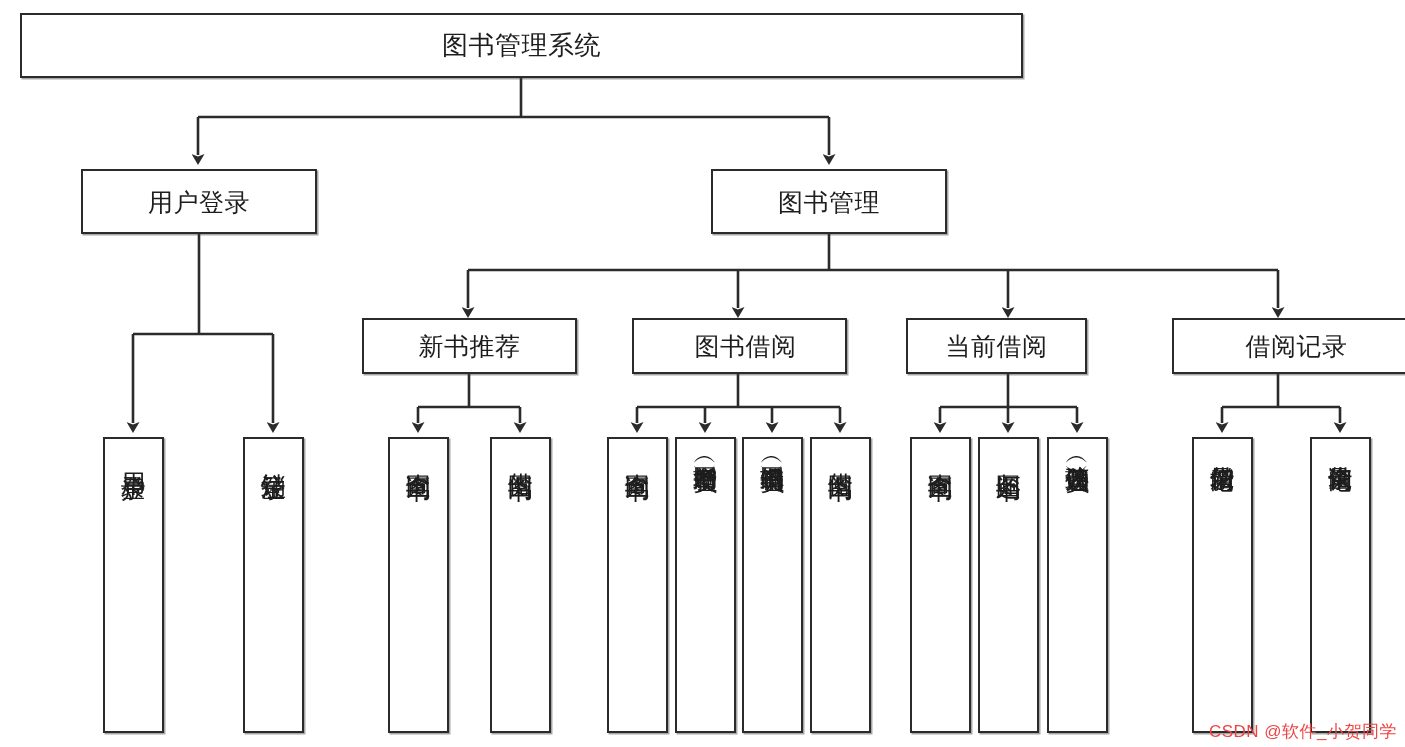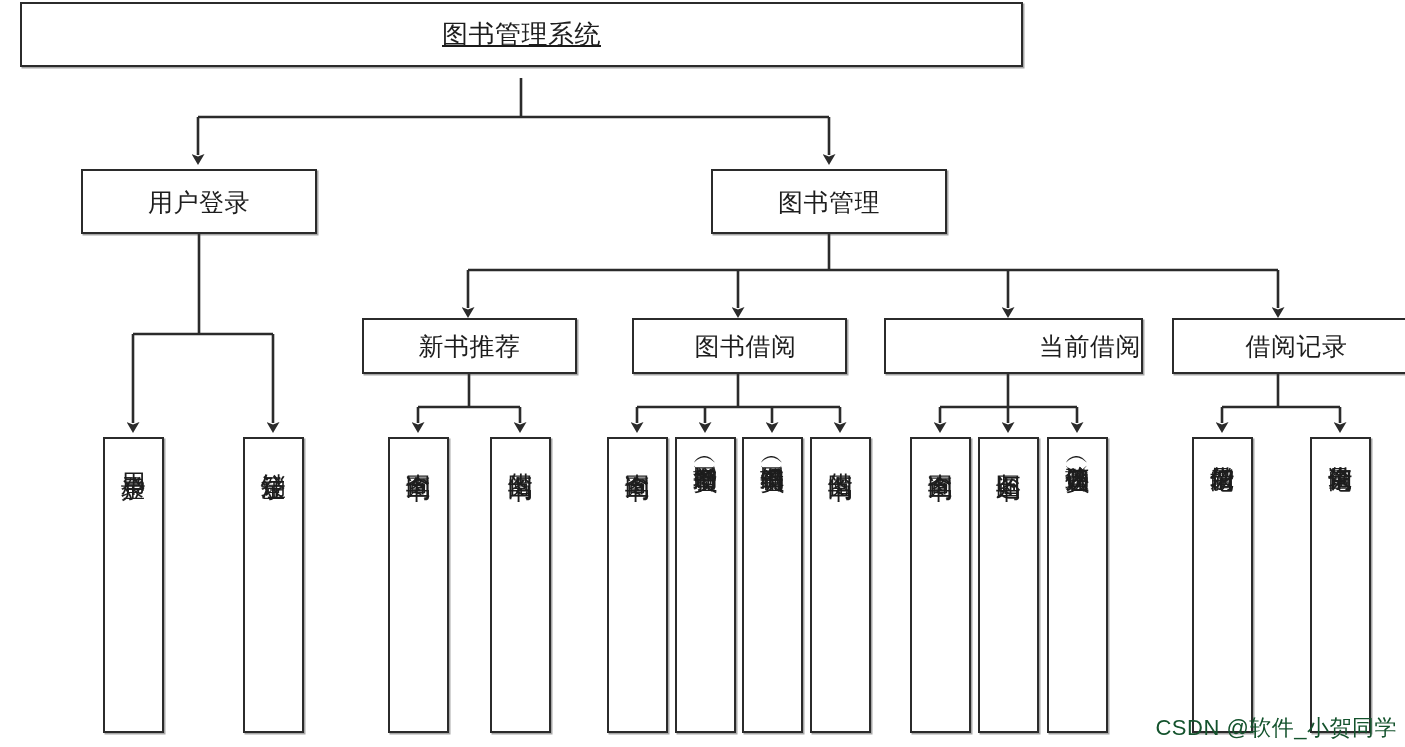--- a/index.html
+++ b/index.html
@@ -68,22 +68,22 @@
     padding-top: 8px;
   }
   .node.vert.tall .node-label {
     font-size: 24px;
     letter-spacing: 0.5px;
   }
   .watermark {
     position: absolute;
     right: 8px;
     bottom: 4px;
-    font-size: 22px;
-    color: #14532d;
+    font-size: 17px;
+    color: #ef4444;
     white-space: nowrap;
     letter-spacing: 0.5px;
   }
 </style>
 </head>
 <body>
 
 <div id="canvas">
 
   <svg id="wires" viewBox="0 0 1405 747" xmlns="http://www.w3.org/2000/svg">
@@ -133,41 +133,41 @@
       <path d="M1008,407 L1008,423" marker-end="url(#arrow)"></path>
       <path d="M1077,407 L1077,423" marker-end="url(#arrow)"></path>
 
       <path d="M1278,374 L1278,407"></path>
       <path d="M1222,407 L1340,407"></path>
       <path d="M1222,407 L1222,423" marker-end="url(#arrow)"></path>
       <path d="M1340,407 L1340,423" marker-end="url(#arrow)"></path>
     </g>
   </svg>
 
-  <div class="node horiz root" style="left:20px; top:2px; width:1003px; height:65px;text-decoration:underline;">
+  <div class="node horiz root" style="left:20px; top:13px; width:1003px; height:65px;">
     <span class="node-label">图书管理系统</span>
   </div>
 
   <div class="node horiz" style="left:81px; top:169px; width:236px; height:65px;">
     <span class="node-label">用户登录</span>
   </div>
 
   <div class="node horiz" style="left:362px; top:318px; width:215px; height:56px;">
     <span class="node-label">新书推荐</span>
   </div>
 
   <div class="node horiz" style="left:711px; top:169px; width:236px; height:65px;">
     <span class="node-label">图书管理</span>
   </div>
 
   <div class="node horiz" style="left:632px; top:318px; width:215px; height:56px;padding-left:12px;">
     <span class="node-label">图书借阅</span>
   </div>
 
-  <div class="node horiz" style="left:884px; top:318px; width:259px; height:56px;justify-content:flex-end;">
+  <div class="node horiz" style="left:906px; top:318px; width:181px; height:56px;">
     <span class="node-label">当前借阅</span>
   </div>
 
   <div class="node horiz" style="left:1172px; top:318px; width:249px; height:56px;">
     <span class="node-label">借阅记录</span>
   </div>
 
   <div class="node vert" style="left:103px; top:437px; width:61px; height:296px;">
     <span class="node-label">用户登录</span>
   </div>

